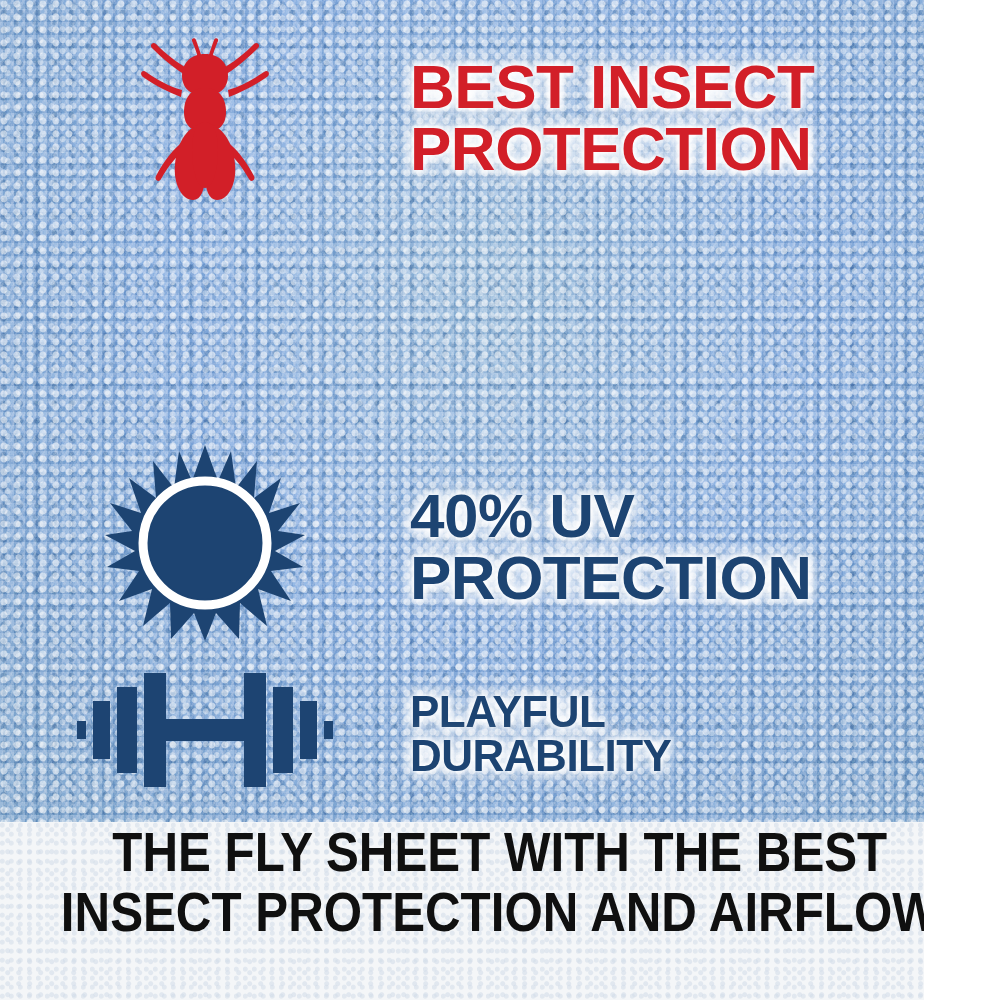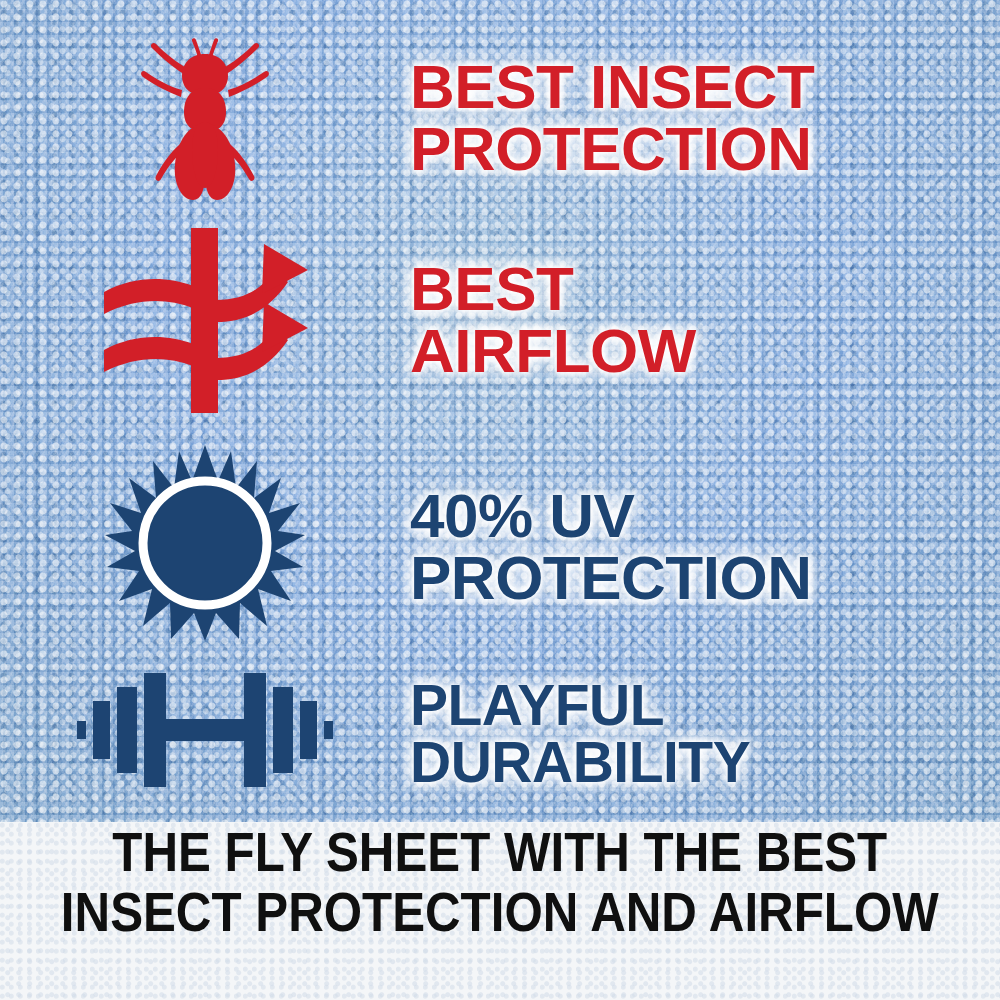--- a/index.html
+++ b/index.html
@@ -6,21 +6,21 @@
     margin: 0;
     padding: 0;
     background: #ffffff;
   }
   body {
     font-family: "Liberation Sans", sans-serif;
   }
 
   #poster {
     position: relative;
-    width: 1000px;
+    width: 924px;
     height: 1000px;
     overflow: hidden;
     background: #bef264;
   }
 
   
   .fabric {
     position: absolute;
     left: 0;
     top: 0;
@@ -104,21 +104,21 @@
   }
 
   #row-insect   { top: 20px;  height: 195px; }
   #row-airflow  { top: 225px; height: 190px; }
   #row-uv       { top: 440px; height: 205px; }
   #row-durable  { top: 645px; height: 170px; }
 
   #row-insect  .feature-text { font-size: 62px; }
   #row-airflow .feature-text { font-size: 62px; }
   #row-uv      .feature-text { font-size: 62px; }
-  #row-durable .feature-text { font-size: 57px; }
+  #row-durable .feature-text { font-size: 44px; }
 
   
   #caption-band {
     position: absolute;
     left: 0;
     top: 822px;
     width: 1000px;
     height: 178px;
     background: #f4f6f8;
     background-image:
@@ -179,46 +179,20 @@
           </g>
         </svg>
       </span>
     </div>
     <div class="text-cell">
       <p class="feature-text red">BEST INSECT
 PROTECTION</p>
     </div>
   </div>
 
-  <div class="row" id="row-airflow">
-    <div class="icon-cell">
-      <span>
-        <svg width="215" height="185" viewBox="0 0 215 185" aria-hidden="true">
-          <g fill="#d21f28">
-
-            <rect x="93" y="0" width="27" height="185"></rect>
-
-            <path d="M6 64 C36 48 68 48 95 58 L95 80 C68 70 38 70 6 86 Z"></path>
-
-            <path d="M6 122 C36 106 68 106 95 116 L95 138 C68 128 38 128 6 144 Z"></path>
-
-            <path d="M118 72 C146 72 162 62 176 44 L190 54 C172 80 150 94 118 94 Z"></path>
-            <path d="M166 16 L210 42 L164 66 Z"></path>
-
-            <path d="M118 130 C146 130 162 120 176 102 L190 112 C172 138 150 152 118 152 Z"></path>
-            <path d="M166 74 L210 100 L164 124 Z"></path>
-          </g>
-        </svg>
-      </span>
-    </div>
-    <div class="text-cell">
-      <p class="feature-text red">BEST
-AIRFLOW</p>
-    </div>
-  </div>
 
   <div class="row" id="row-uv">
     <div class="icon-cell">
       <span>
         <svg width="200" height="200" viewBox="0 0 200 200" aria-hidden="true">
           <g fill="#1d4472">
             <polygon points="100,2 113,38 126,8 131,45 152,18 149,55 176,35 164,70 195,60 173,88 200,92 170,108 198,124 166,128 186,158 153,146 162,183 135,160 134,196 111,170 100,198 89,170 66,196 65,160 38,183 47,146 14,158 34,128 2,124 30,108 0,92 27,88 5,60 36,70 24,35 51,55 48,18 69,45 74,8 87,38"></polygon>
           </g>
           <circle cx="100" cy="100" r="62" fill="none" stroke="#ffffff" stroke-width="9"></circle>
           <circle cx="100" cy="100" r="56" fill="#1d4472"></circle>

